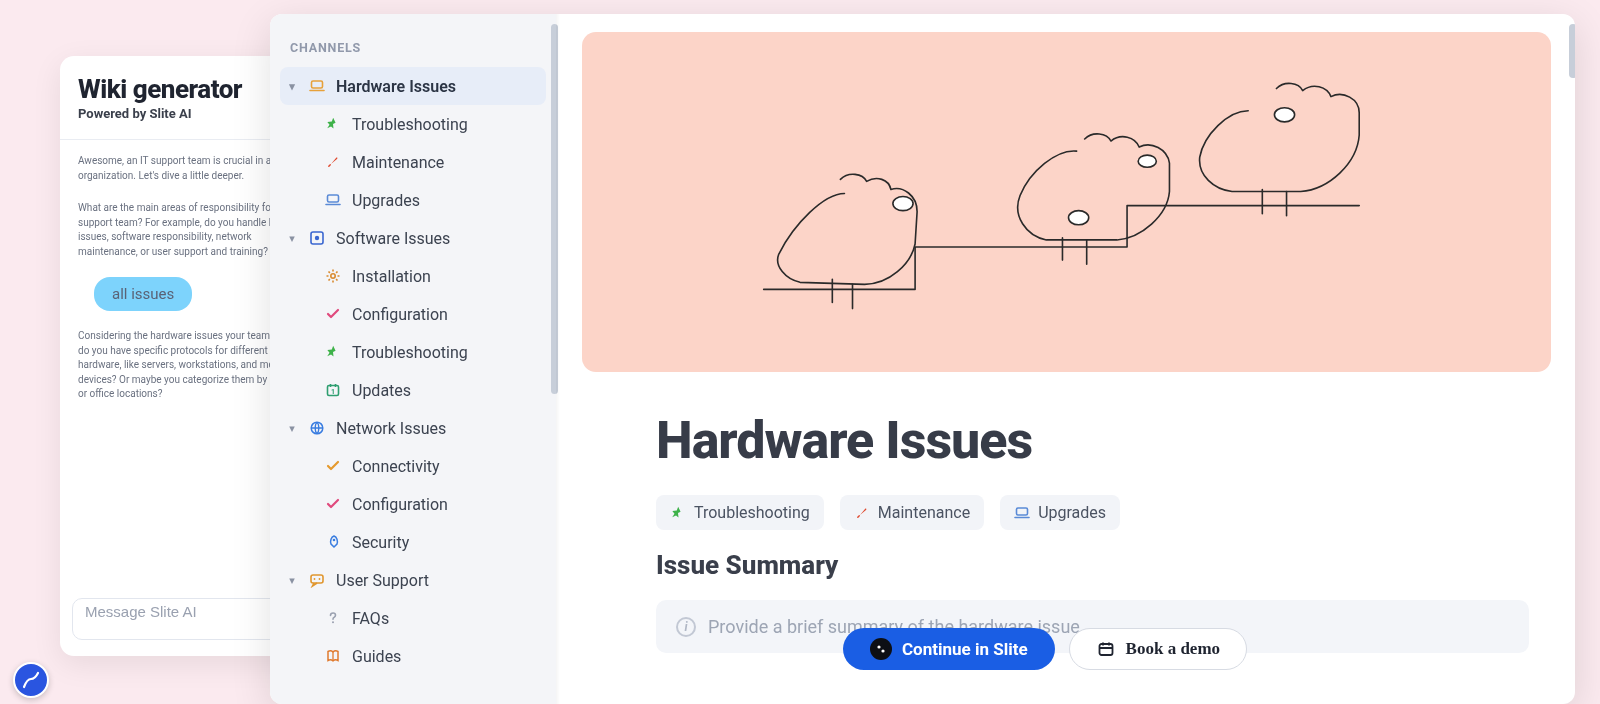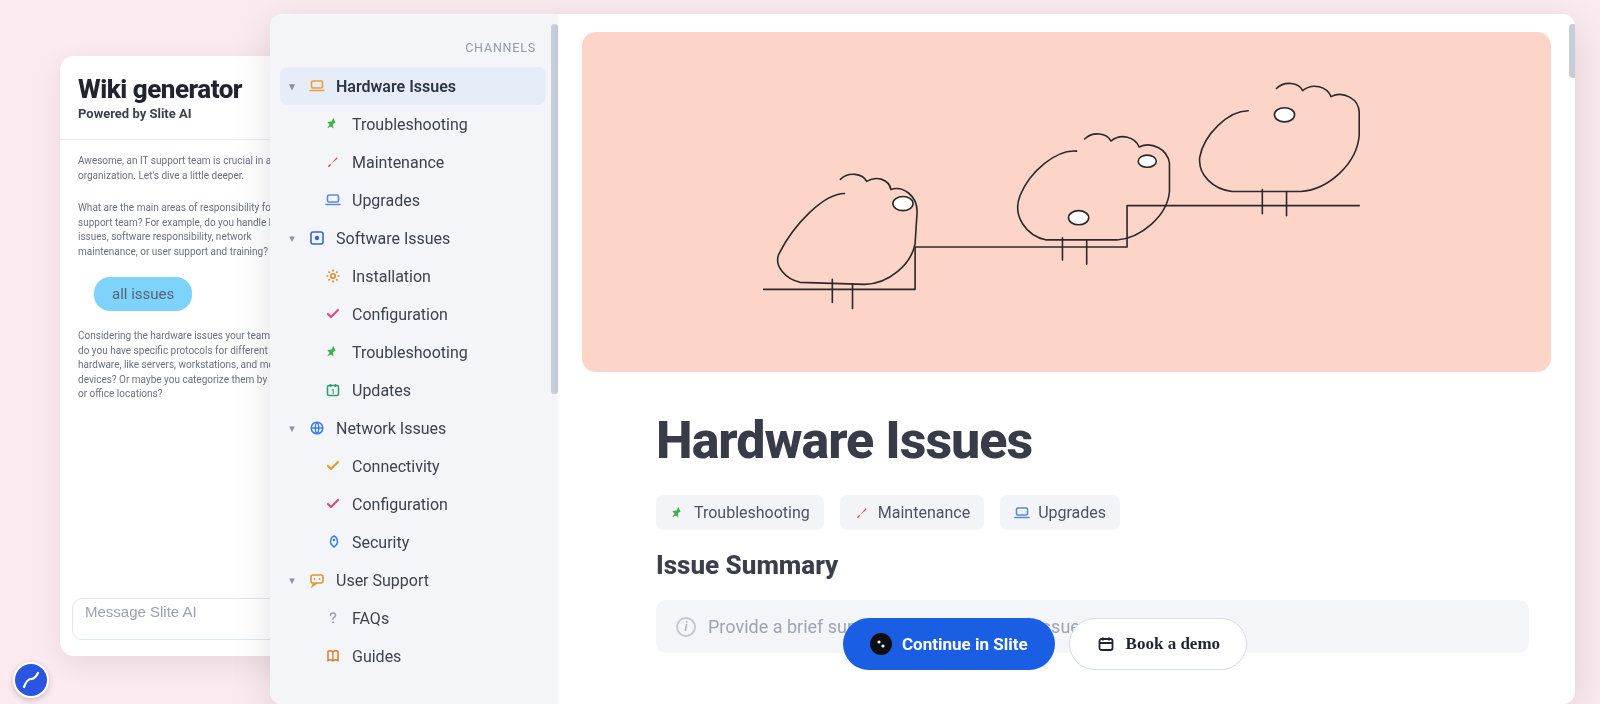--- a/index.html
+++ b/index.html
@@ -137,25 +137,24 @@
   .sidebar-scrollbar {
     position:absolute;
     top:10px; right:-2px;
     width:7px;
     height:370px;
     background:#c7ced9;
     border-radius:4px;
   }
   .channels-label {
     font-size:12.5px;
-    font-weight:400;
+    font-weight:700;
     letter-spacing:0.8px;
     color:#9199ab;
     padding:4px 10px 12px 10px;
-    text-align:right;
   }
   .nav-item {
     display:flex;
     align-items:center;
     height:38px;
     border-radius:8px;
     padding:0 8px 0 6px;
     gap:10px;
     cursor:pointer;
     font-size:16px;
@@ -270,21 +269,21 @@
   
   .cta-row {
     position:absolute;
     left:818px;
     bottom:34px;
     display:flex;
     gap:14px;
     z-index:50;
   }
   .btn {
-    height:52px;
+    height:42px;
     border-radius:26px;
     display:flex;
     align-items:center;
     gap:10px;
     padding:0 26px;
     font-size:17px;
     font-weight:700;
     cursor:pointer;
     border:1px solid transparent;
   }

